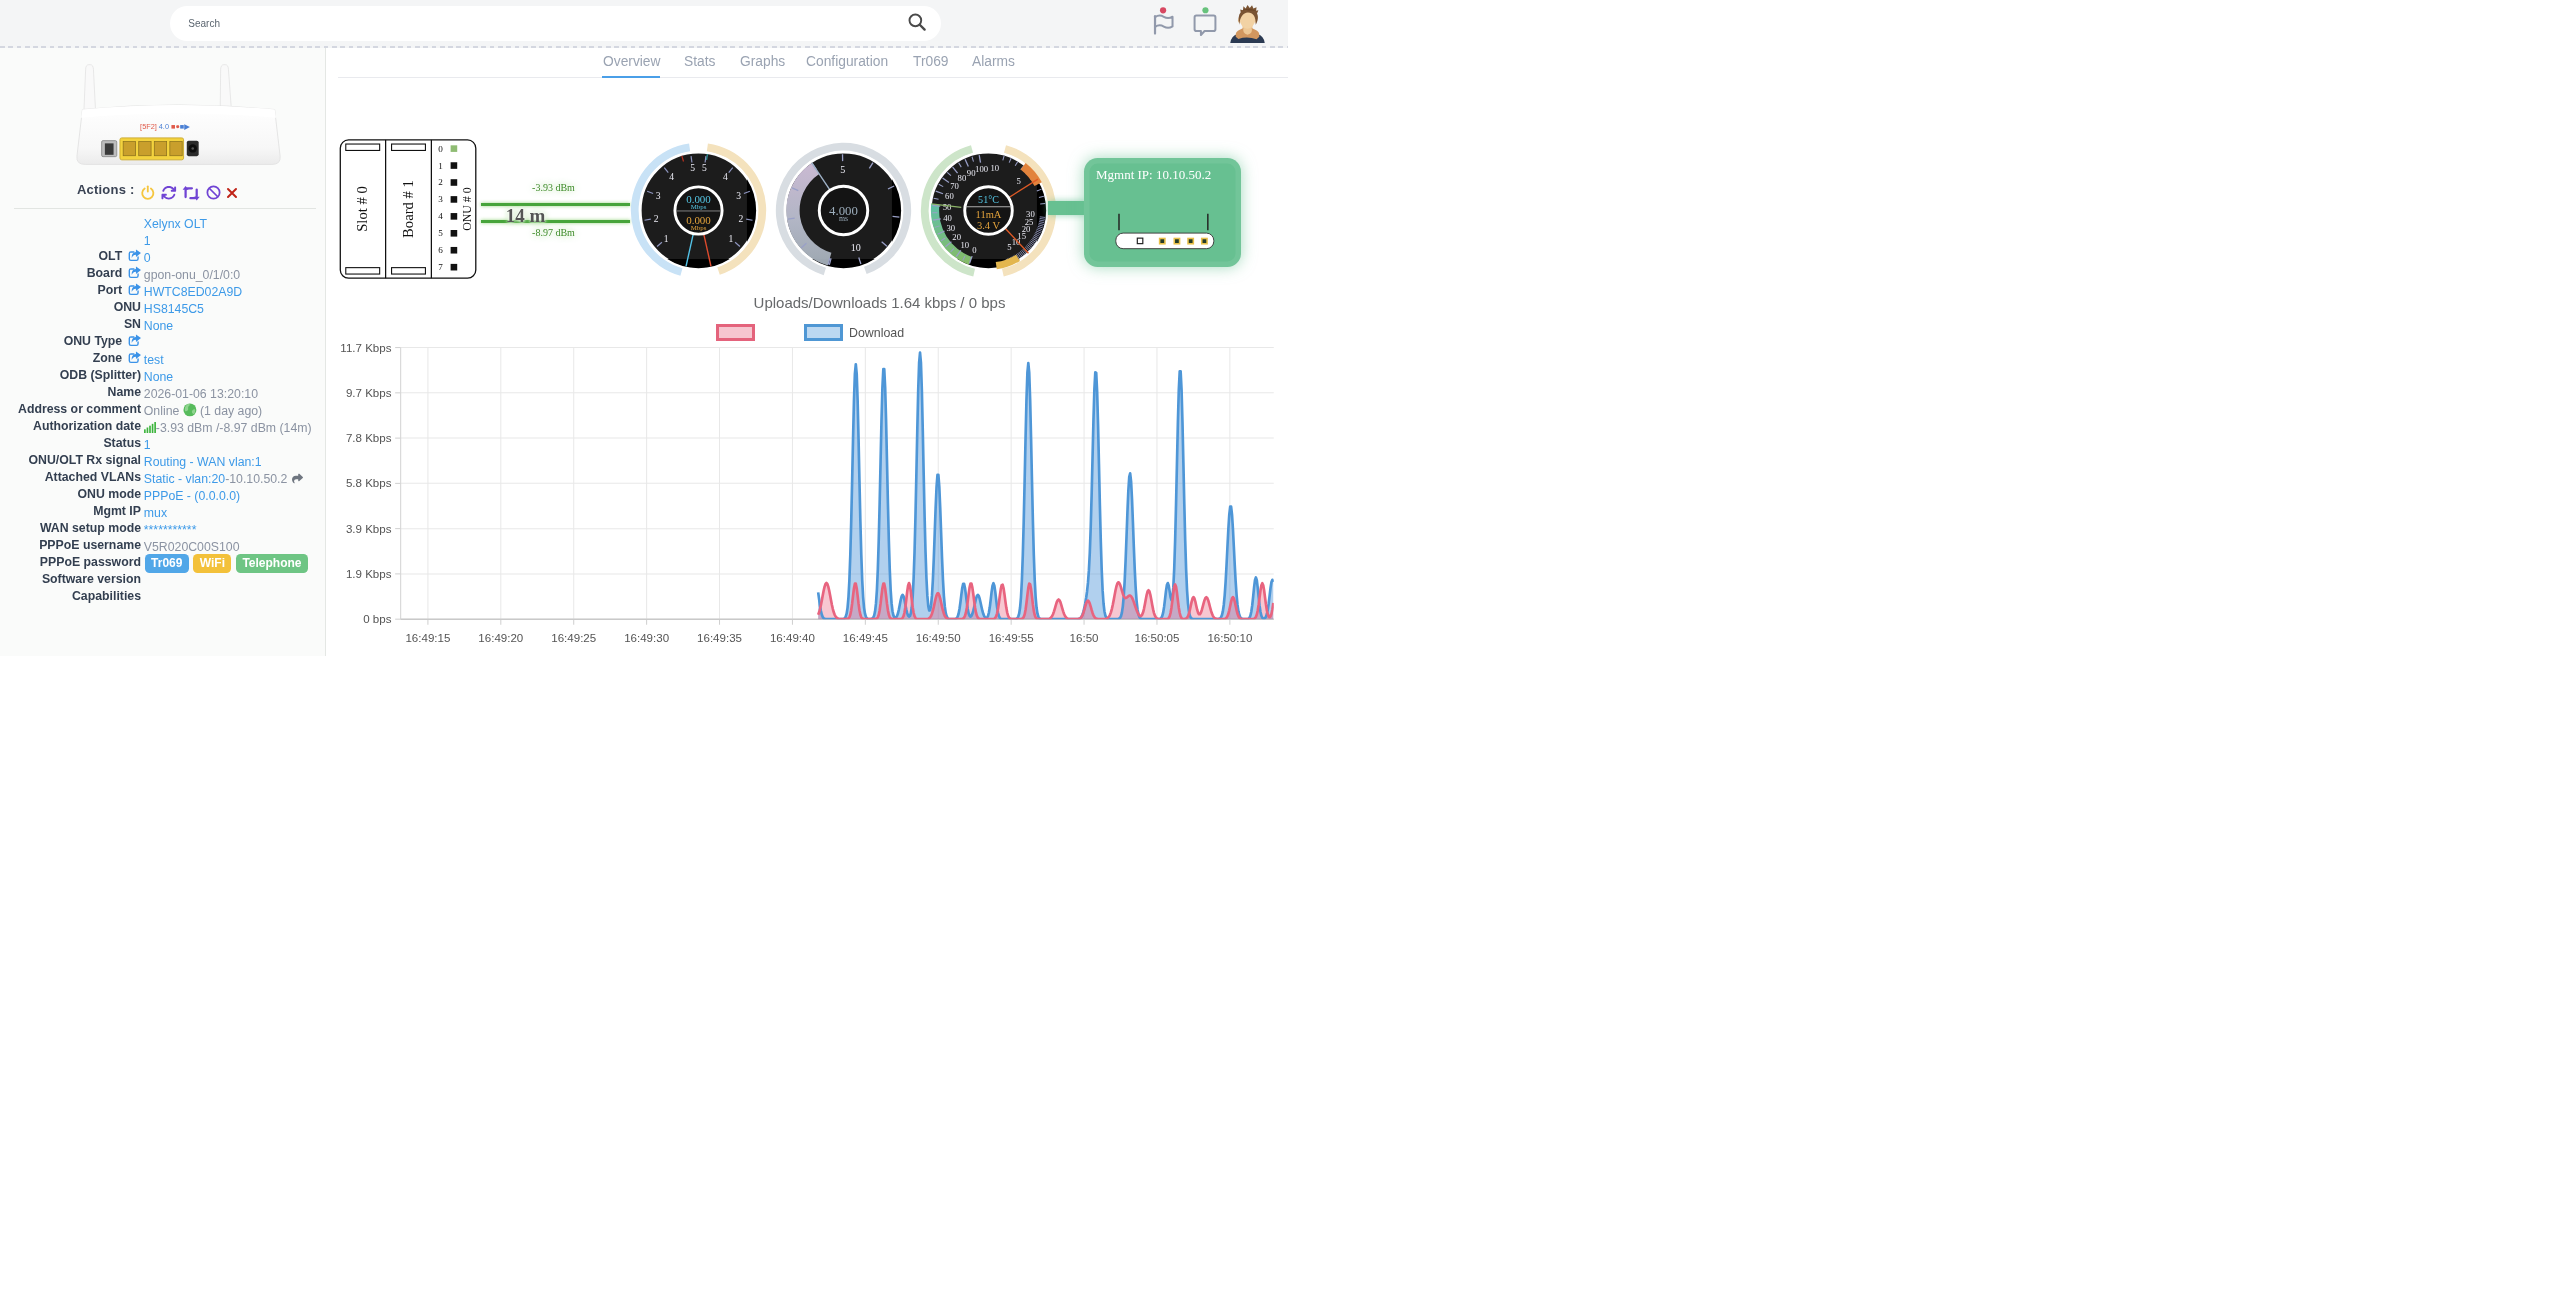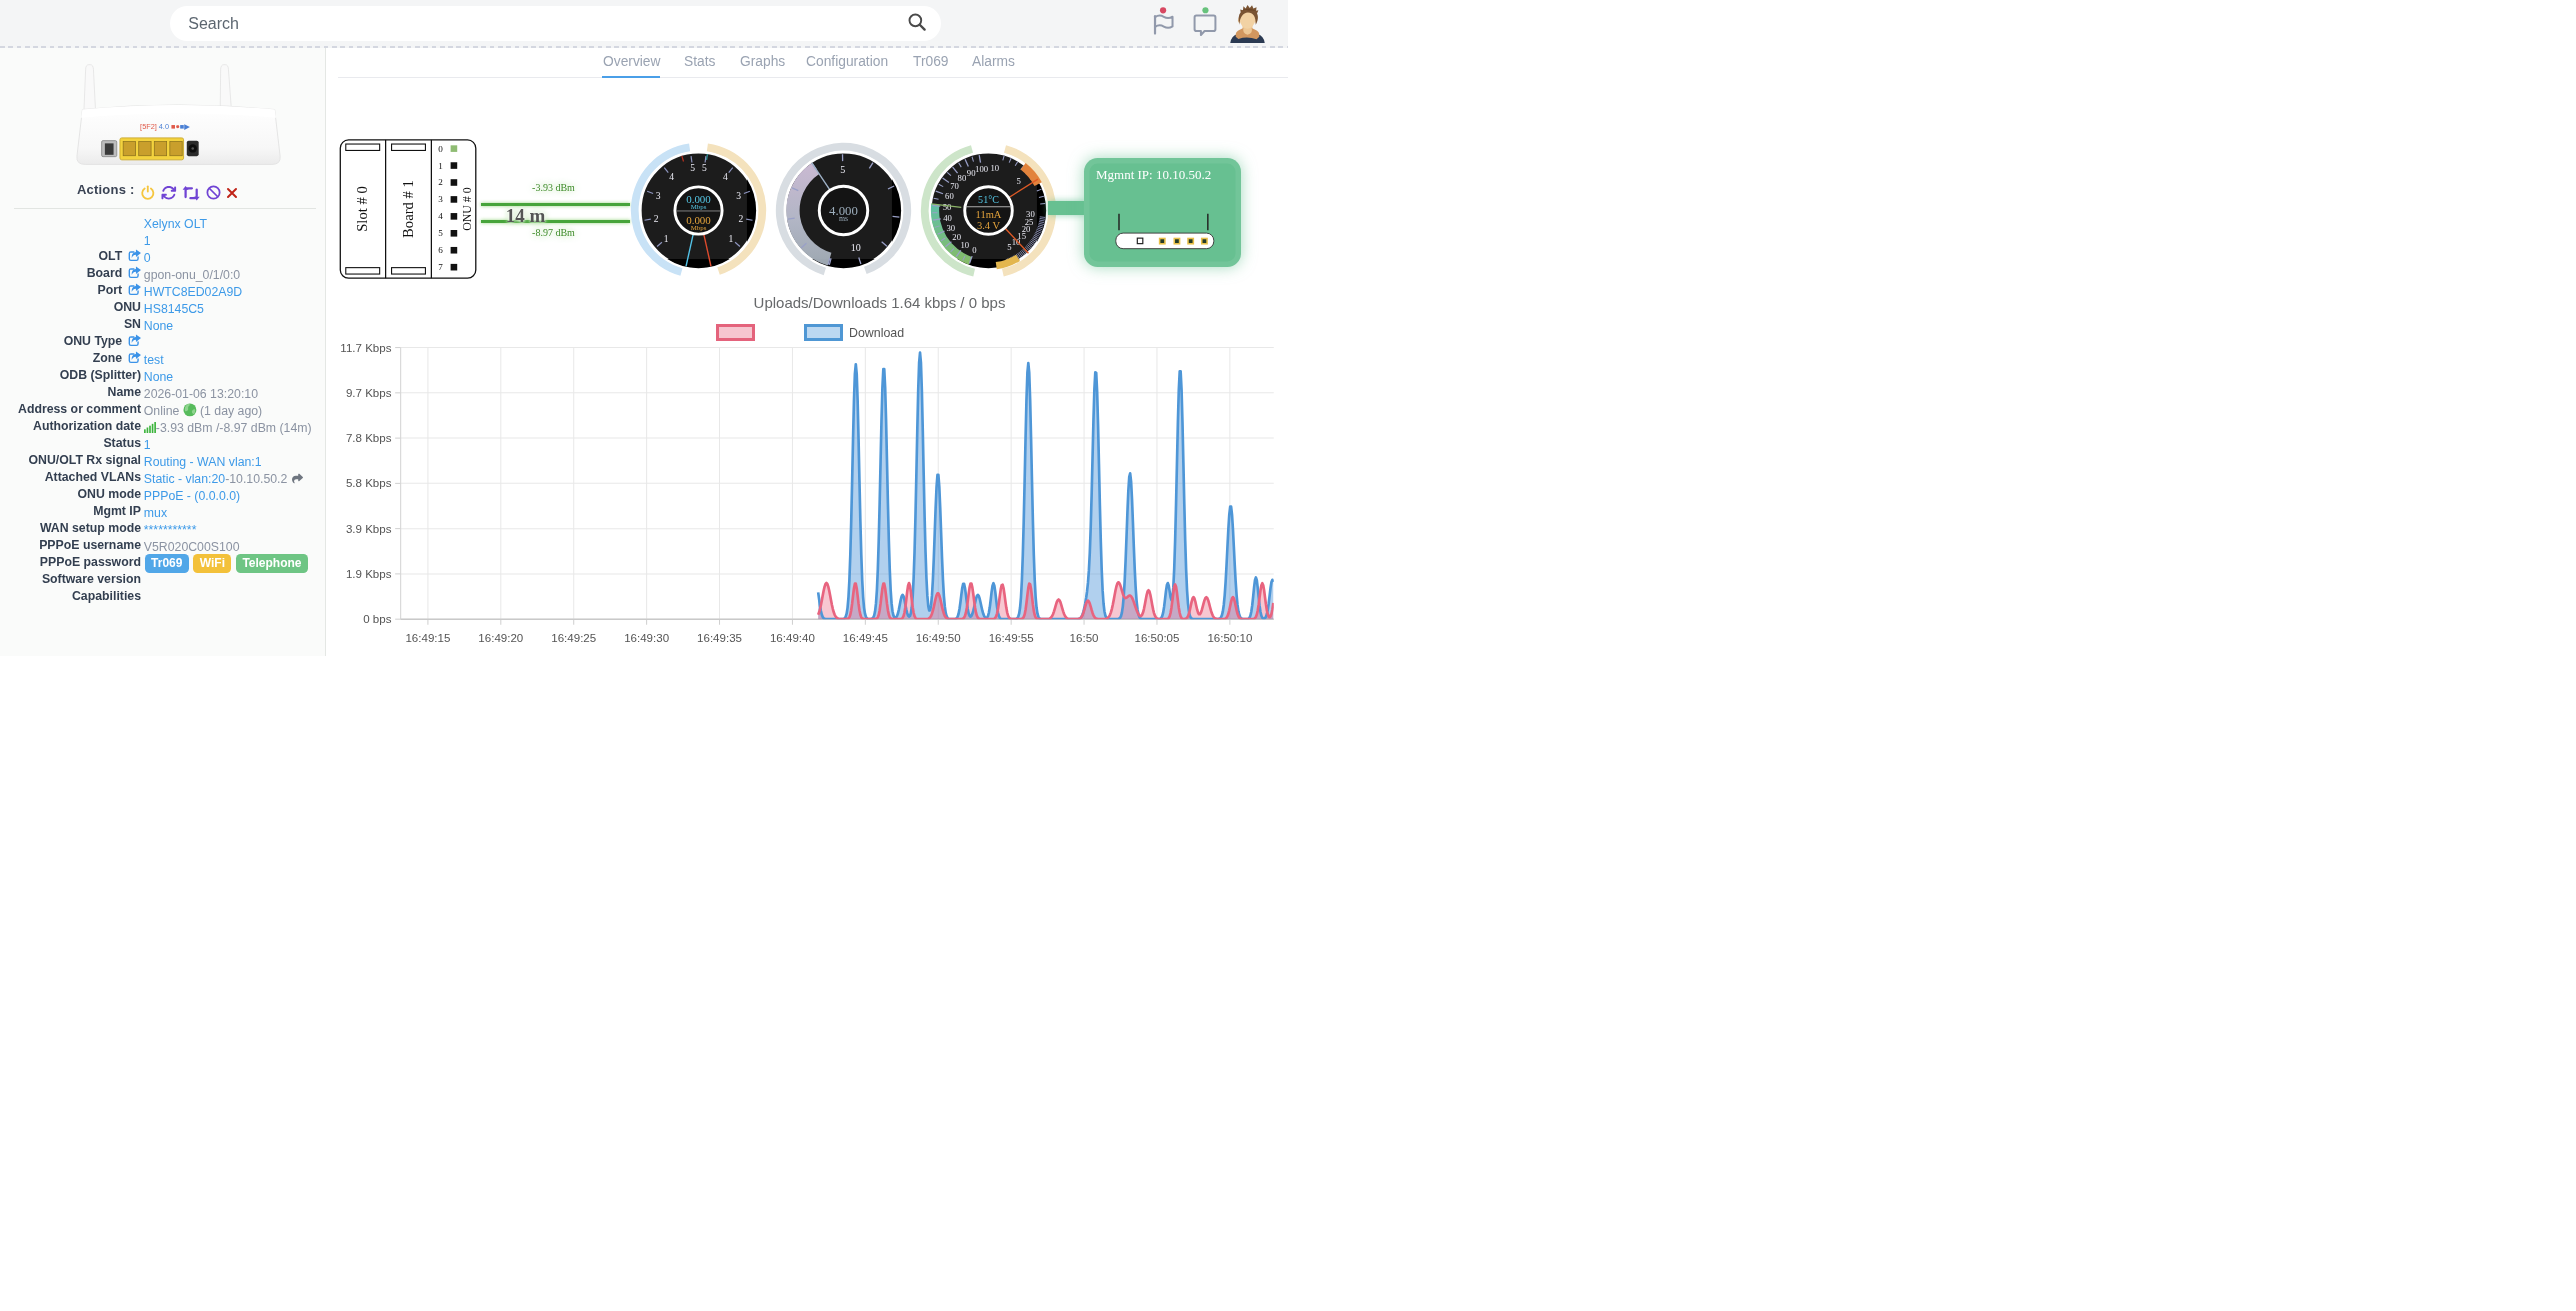--- a/index.html
+++ b/index.html
@@ -1,21 +1,21 @@
 <!DOCTYPE html>
 <html style="font-size:14.7px"><head><meta charset="utf-8">
 <style>
 * { margin:0; padding:0; box-sizing:border-box; }
 html,body { width:1288px; height:656px; background:#ffffff; font-family:"Liberation Sans", sans-serif; overflow:hidden; }
 #page { position:relative; width:1288px; height:656px; }
 #hdr { position:absolute; left:0; top:0; width:1288px; height:48px; background:#f4f5f6; }
 #hdr .dash { position:absolute; left:0; bottom:0; width:100%; height:1.8px;
   background:repeating-linear-gradient(90deg,#d4d7e0 0 4.6px,transparent 4.6px 8.3px); }
 #search { position:absolute; left:170px; top:5.5px; width:771px; height:35px; background:#ffffff; border-radius:17.4px; }
-#search span { position:absolute; left:18.3px; top:0; line-height:35px; font-size:16px; color:#5c6670; }
+#search span { position:absolute; left:18.3px; top:0; line-height:35px; font-size:10px; color:#5c6670; }
 #side { position:absolute; left:0; top:48px; width:326px; height:608px; background:#fafbfa; border-right:0.9px solid #e4e7e4; }
 #acts { position:absolute; left:77px; top:182px; width:249px; }
 #acts b { font-size:13px; color:#3a4354; vertical-align:2.8px; letter-spacing:0.2px;margin-top:16px; }
 #acts svg { margin-left:5.5px; vertical-align:middle; }
 #divd { position:absolute; left:13.8px; top:208px; width:302px; border-top:0.9px solid #e2e5e2; }
 #tbl { position:absolute; left:0; top:216px; width:326px; }
 .row { display:flex; height:17px; line-height:17px; font-size:12.3px; }
 .lb { width:141px; text-align:right; font-weight:bold; color:#333f50; flex:none; letter-spacing:0;margin-top:32px; }
 .vl { padding-left:2.8px; color:#8b93a2; white-space:nowrap; }
 .vl a { color:#3d9ae8; text-decoration:none; }

